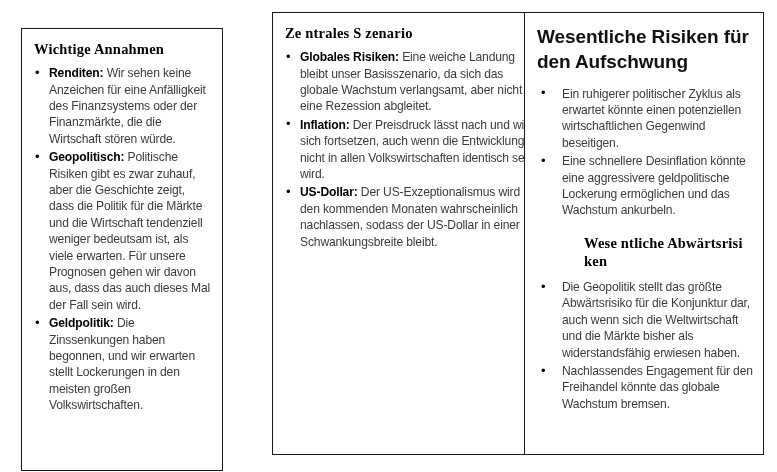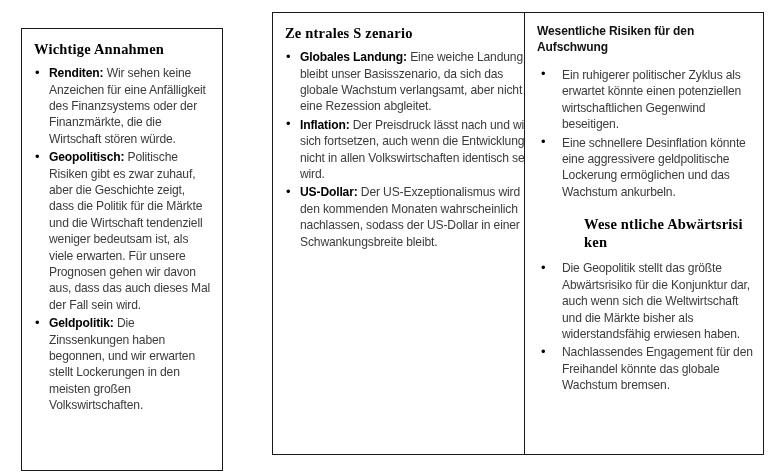--- a/index.html
+++ b/index.html
@@ -45,21 +45,21 @@
     font-weight: bold;
     font-size: 14.5px;
     line-height: 1.25;
     color: #000000;
     margin: 0 0 7px 1px;
     letter-spacing: 0.2px;
   }
   .head-sans {
     font-family: "Liberation Sans", sans-serif;
     font-weight: bold;
-    font-size: 12px;
+    font-size: 19px;
     line-height: 1.33;
     color: #111111;
     margin: 0 0 11px 1px;
     letter-spacing: -0.1px;
   }
   .head-serif.sub {
     margin-top: 15px;
     margin-bottom: 9px;
     margin-left: 48px;
   }
@@ -116,21 +116,21 @@
         <li><span class="lbl">Geopolitisch:</span><span> Politische Risiken gibt es zwar zuhauf, aber die Geschichte zeigt, dass die Politik für die Märkte und die Wirtschaft tendenziell weniger bedeutsam ist, als viele erwarten. Für unsere Prognosen gehen wir davon aus, dass das auch dieses Mal der Fall sein wird.</span></li>
         <li><span class="lbl">Geldpolitik:</span><span> Die Zinssenkungen haben begonnen, und wir erwarten stellt Lockerungen in den meisten großen Volkswirtschaften.</span></li>
       </ul>
     </div>
   </section>
 
   <section class="panel" id="panel-scenario">
     <div class="panel-inner">
       <h2 class="head-serif">Ze ntrales S zenario</h2>
       <ul class="bullets">
-        <li><span class="lbl">Globales Landung:</span><span> Eine weiche Landung bleibt unser Basisszenario, da sich das globale Wachstum verlangsamt, aber nicht in eine Rezession abgleitet.</span></li>
+        <li><span class="lbl">Globales Risiken:</span><span> Eine weiche Landung bleibt unser Basisszenario, da sich das globale Wachstum verlangsamt, aber nicht in eine Rezession abgleitet.</span></li>
         <li><span class="lbl">Inflation:</span><span> Der Preisdruck lässt nach und wird sich fortsetzen, auch wenn die Entwicklung nicht in allen Volkswirtschaften identisch sein wird.</span></li>
         <li><span class="lbl">US-Dollar:</span><span> Der US-Exzeptionalismus wird in den kommenden Monaten wahrscheinlich nachlassen, sodass der US-Dollar in einer Schwankungsbreite bleibt.</span></li>
       </ul>
     </div>
   </section>
 
   <section class="panel" id="panel-risks">
     <div class="panel-inner">
       <h2 class="head-sans">Wesentliche Risiken für den Aufschwung</h2>
       <ul class="bullets wide">

